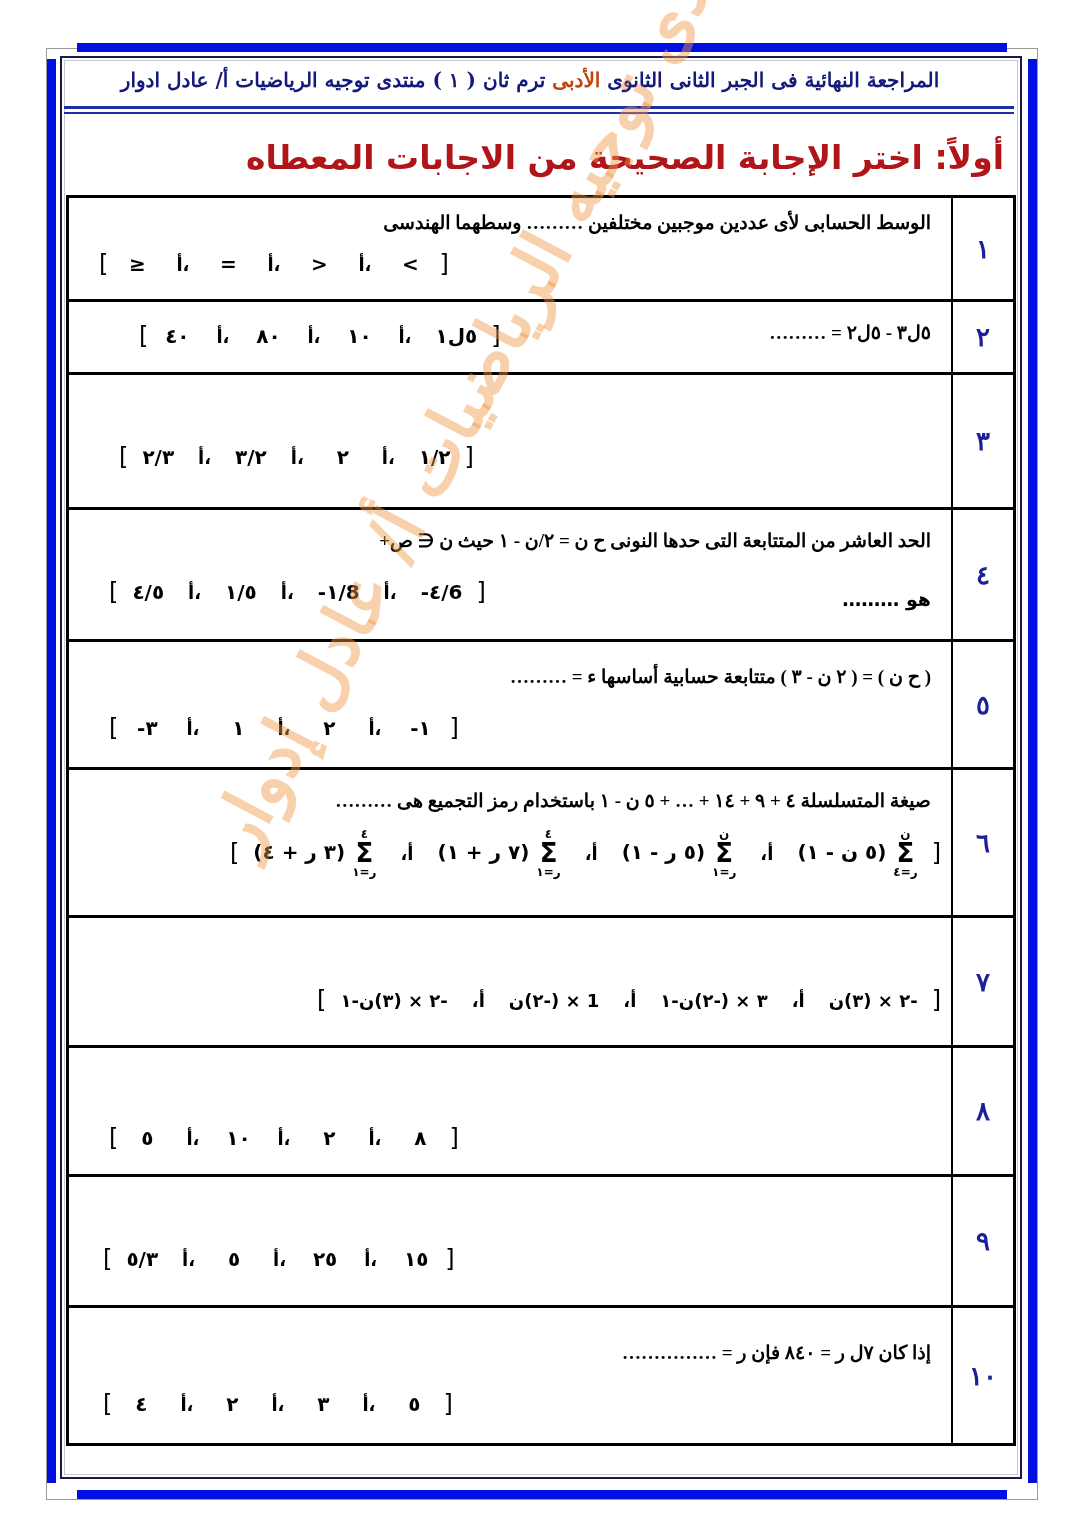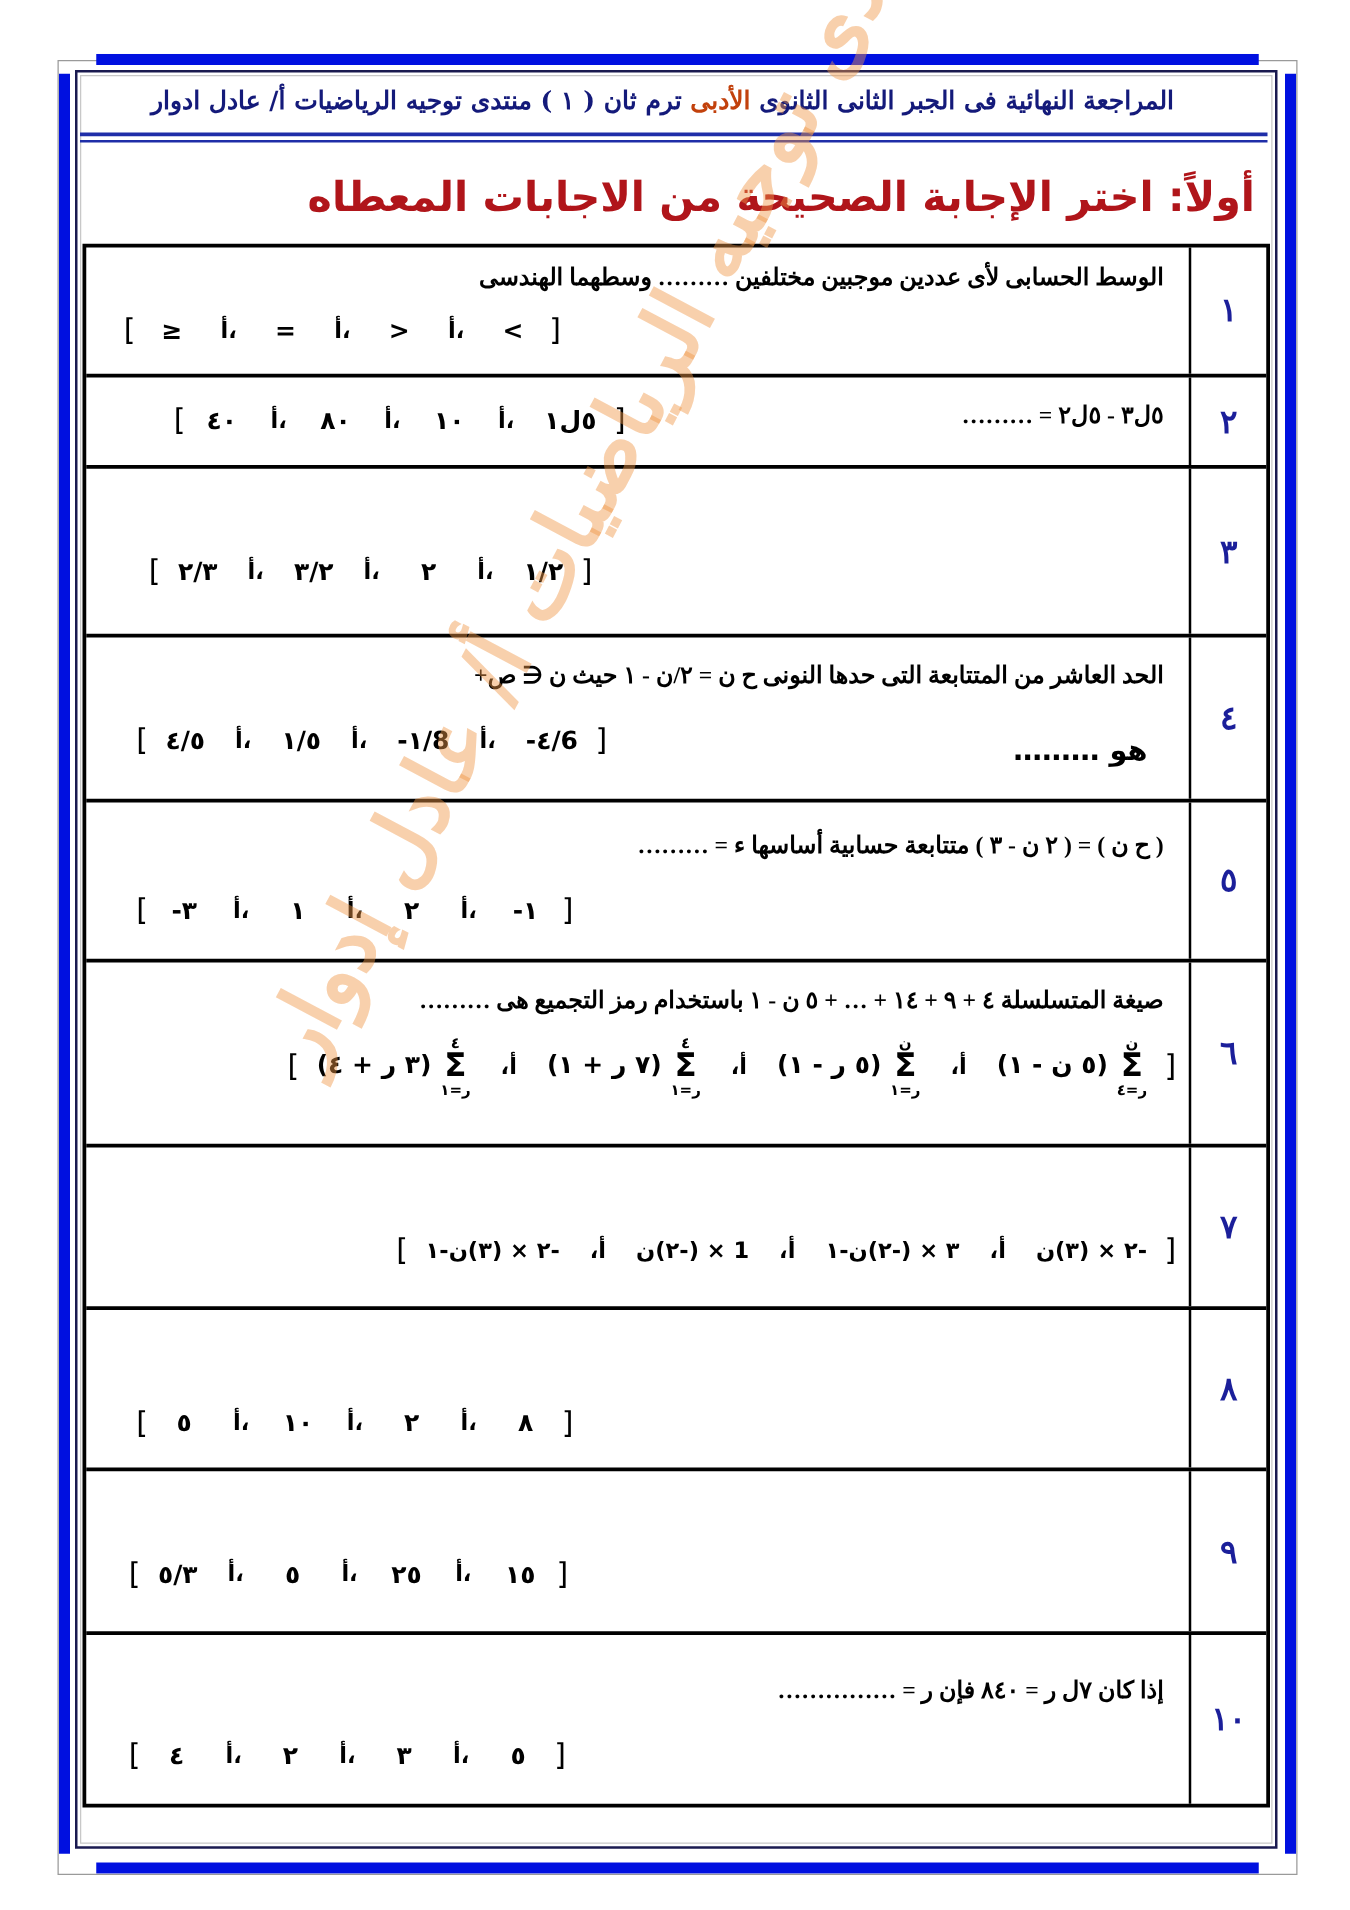--- a/index.html
+++ b/index.html
@@ -65,21 +65,21 @@
     .qopts {
       position: absolute; left: 30px; direction: ltr;
       display: flex; align-items: center; gap: 0;
       font-family: "DejaVu Sans", sans-serif; font-weight: bold; font-size: 20px;
       white-space: nowrap;
     }
     .qopts .br { font-weight: normal; font-size: 24px; }
     .qopts .opt { display: inline-block; min-width: 30px; text-align: center; margin: 0 14px; }
     .qopts .sep { display: inline-block; margin: 0 10px; font-size: 18px; }
     .trailing {
-      position: absolute; right: 33px; font-weight: bold; font-size: 23px;
+      position: absolute; right: 20px; font-weight: bold; font-size: 19px;
       font-family: "DejaVu Sans", sans-serif;
     }
 
     .sigma { display: inline-flex; flex-direction: column; align-items: center; vertical-align: middle; line-height: 1; }
     .sigma .top, .sigma .bot { font-size: 12px; }
     .sigma .sym { font-size: 26px; font-weight: bold; }
 
     
     .watermark {
       position: absolute; left: 270px; top: 680px; width: 900px;

